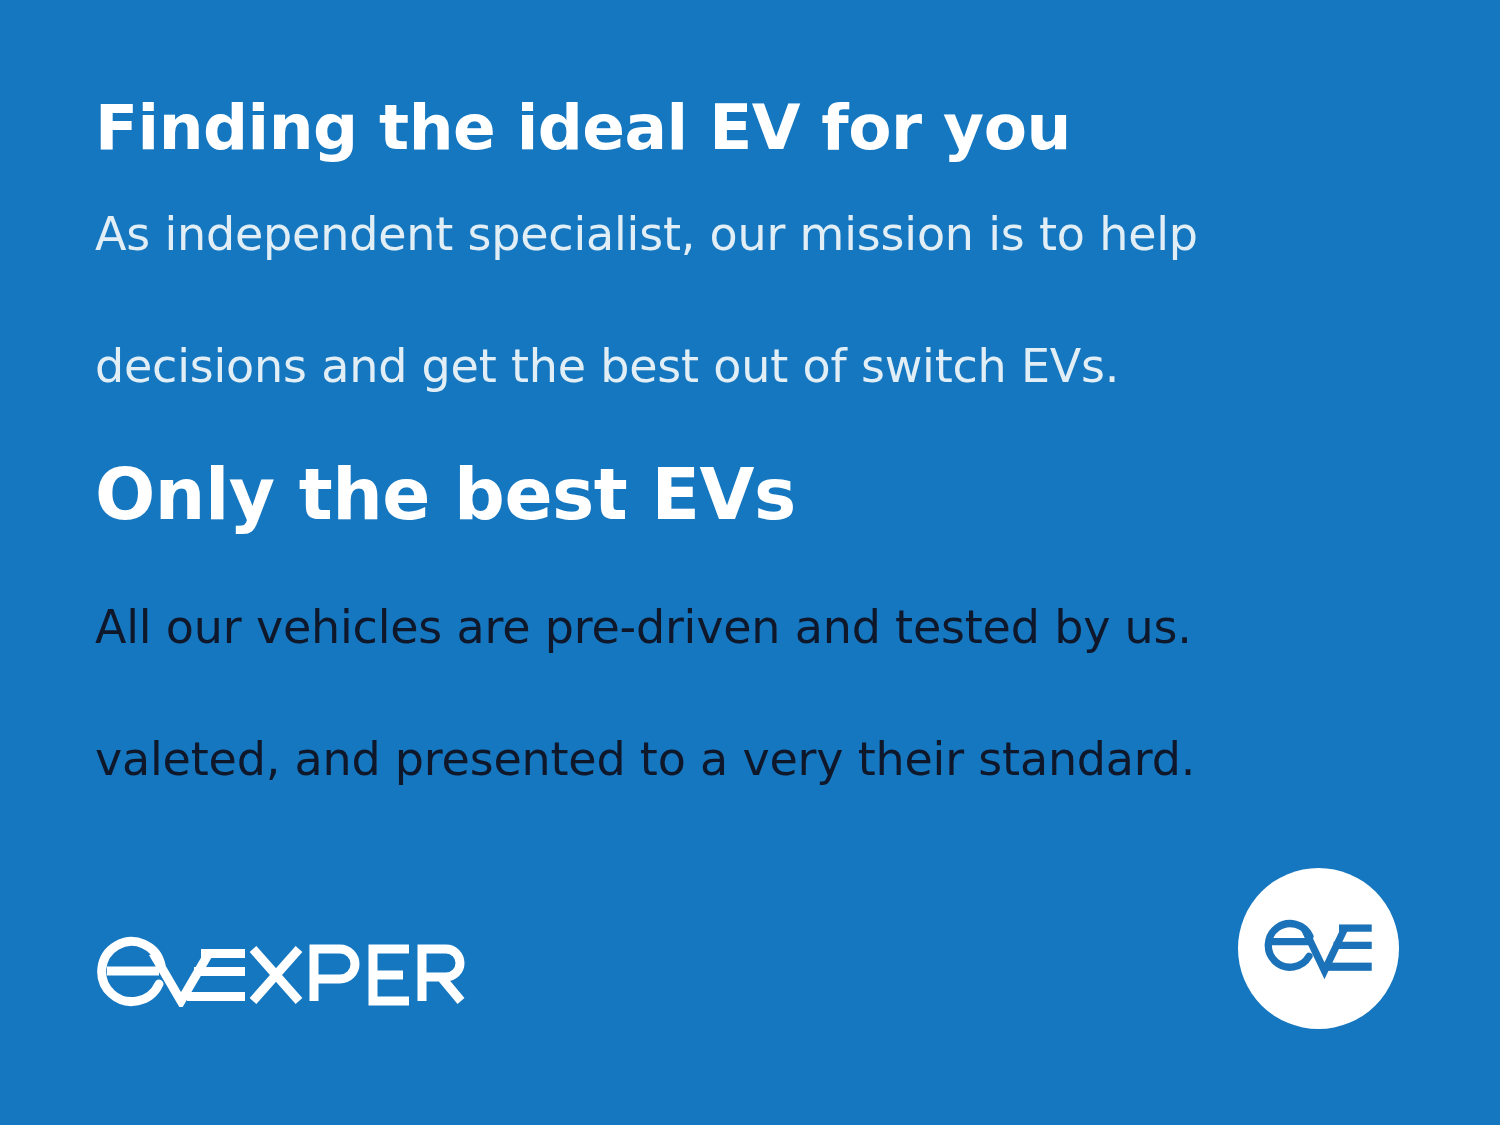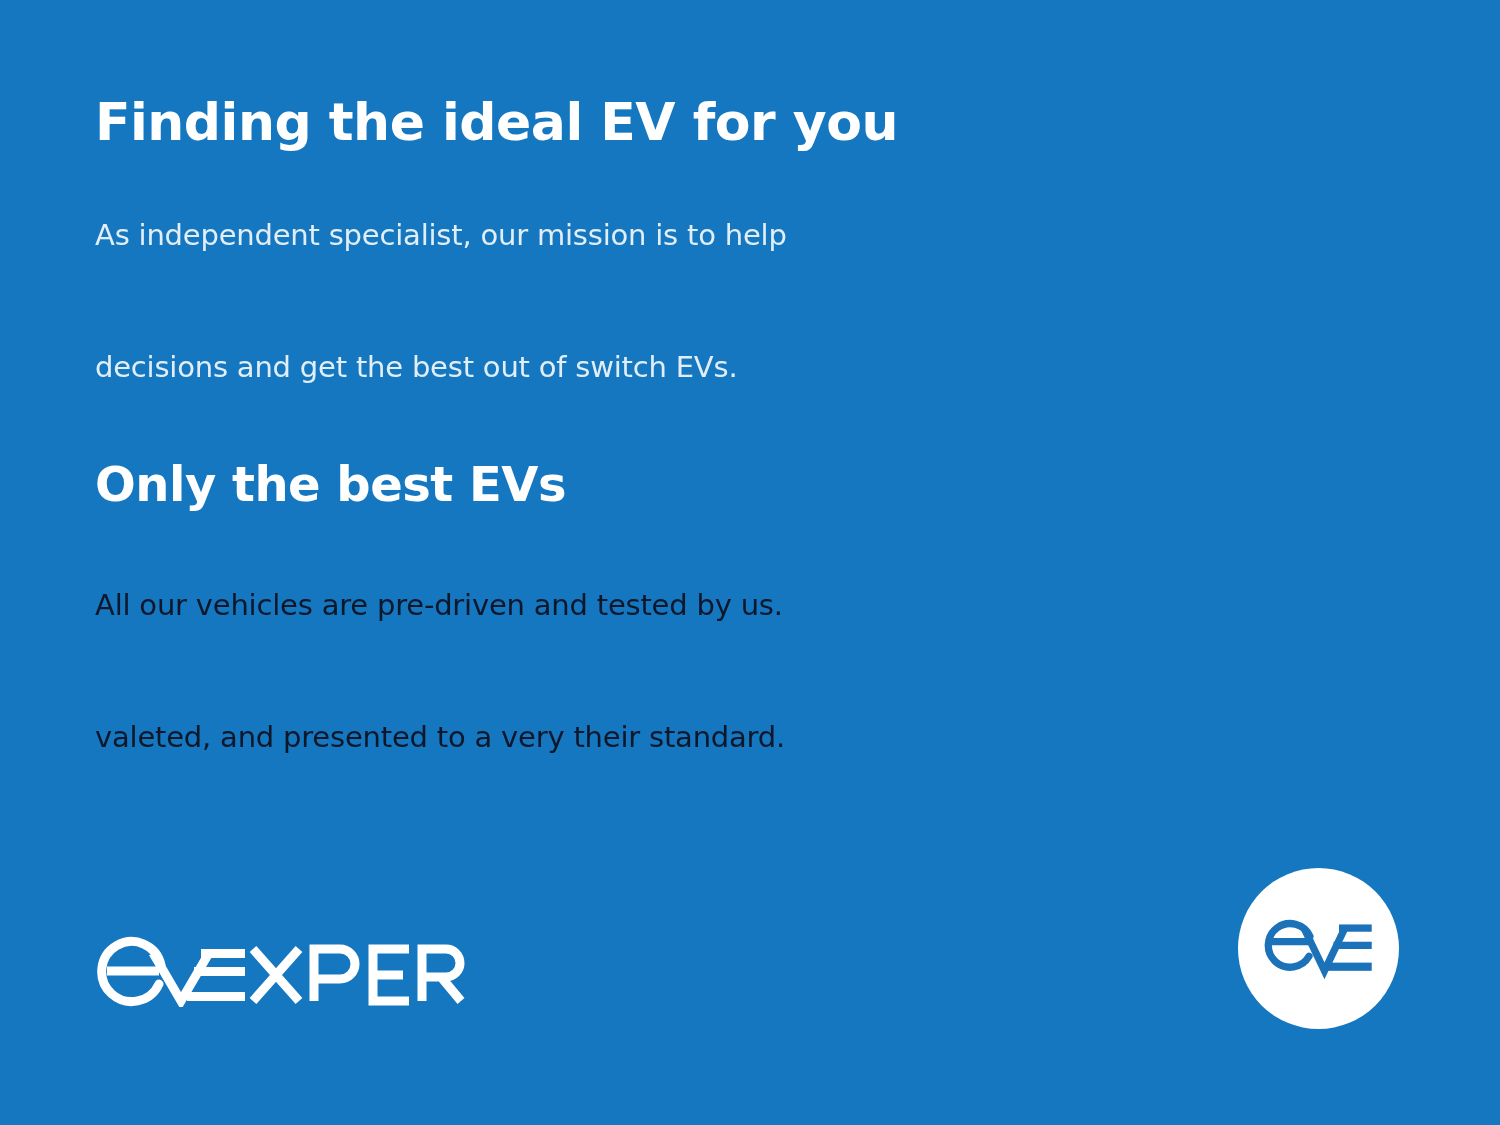--- a/index.html
+++ b/index.html
@@ -26,37 +26,37 @@
     position: absolute;
     left: 95px;
     top: 96px;
     width: 1180px;
   }
 
   .heading {
     color: #ffffff;
     font-family: "DejaVu Sans", "Liberation Sans", sans-serif;
     font-weight: bold;
-    font-size: 48px;
+    font-size: 71px;
     line-height: 1.0;
     letter-spacing: -0.5px;
     margin: 0;
     white-space: nowrap;
   }
 
   .heading-1 {
-    font-size: 52px;
-    margin-bottom: 12px;
+    font-size: 63px;
+    margin-bottom: 0;
   }
 
   .body-text {
     color: #e2eef6;
     font-family: "DejaVu Sans", "Liberation Sans", sans-serif;
     font-weight: 400;
-    font-size: 29px;
+    font-size: 46px;
     line-height: 66px;
     margin: 0;
     letter-spacing: -0.2px;
   }
 
   .gap-after-h1 { height: 42px; }
   .gap-after-p1 { height: 60px; }
   .gap-after-h2 { height: 64px; }
 
   

